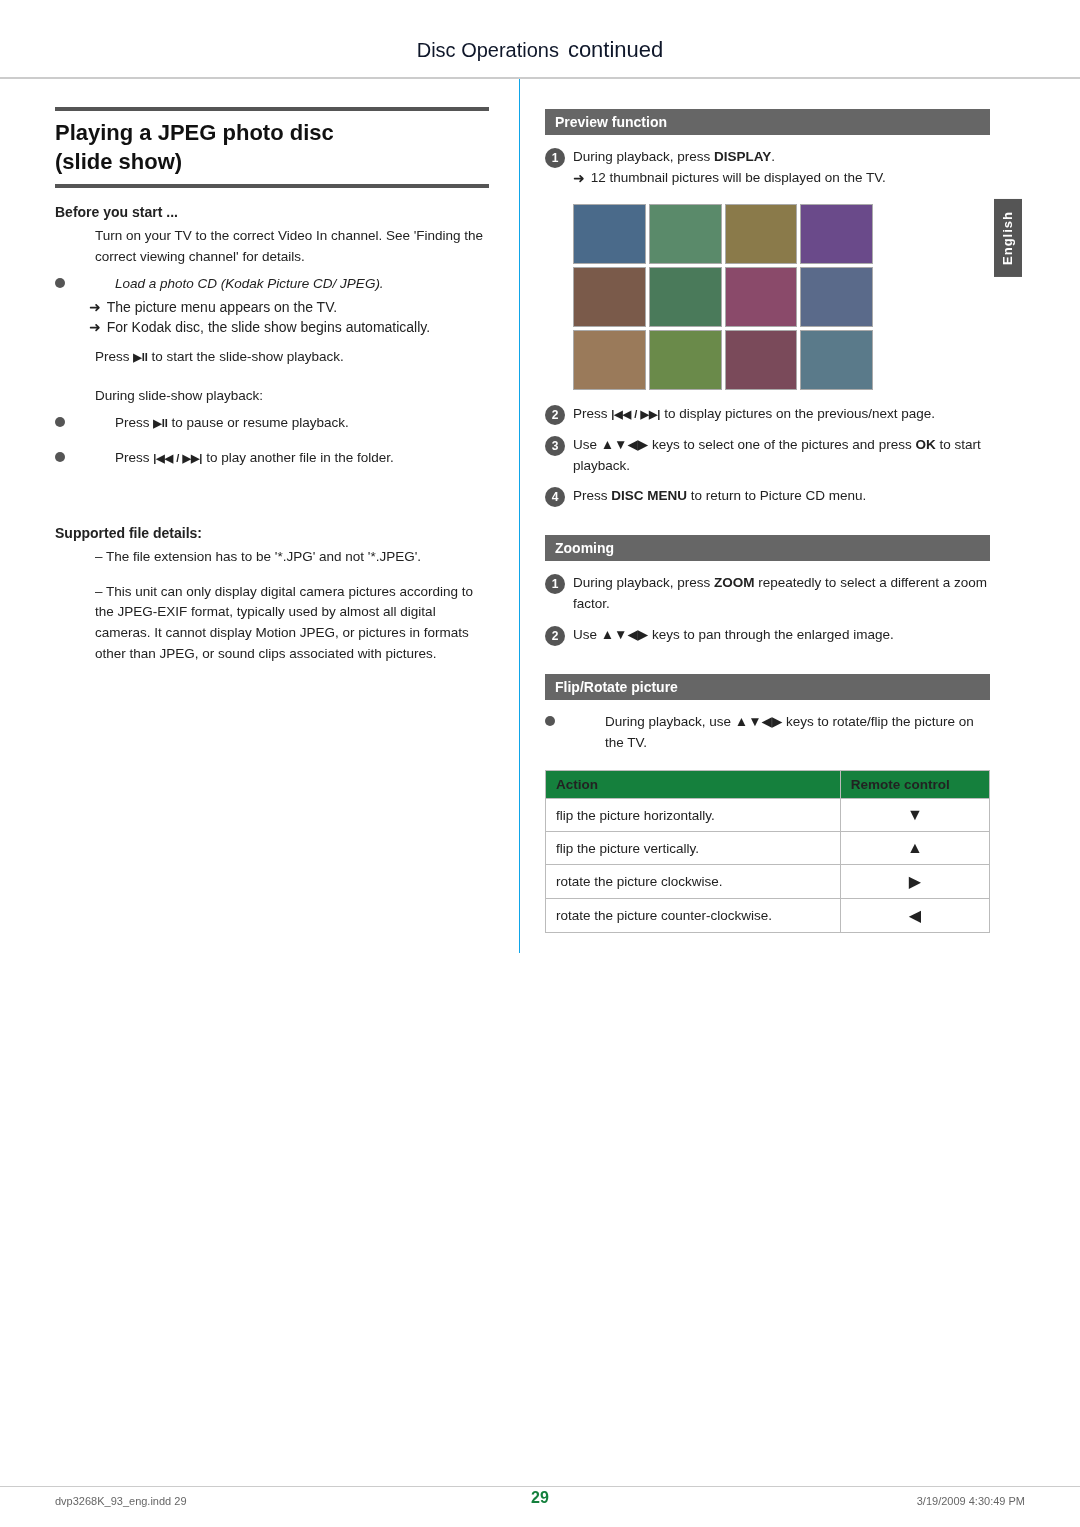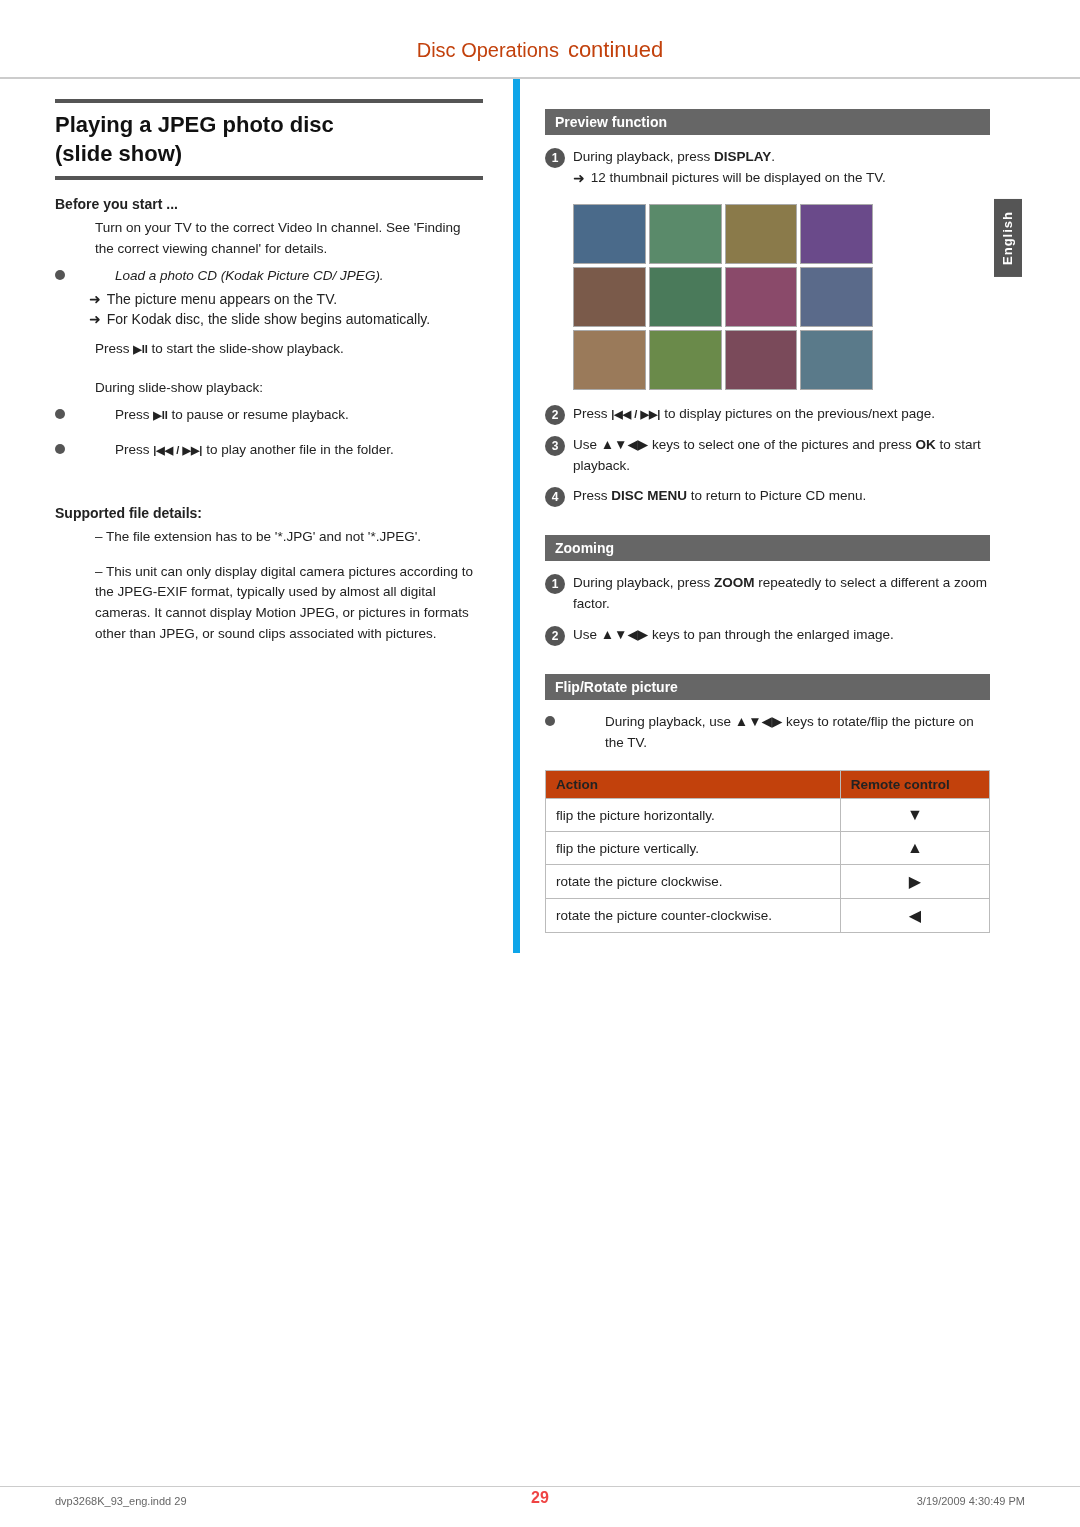--- a/index.html
+++ b/index.html
@@ -23,39 +23,39 @@
     
     .page-header {
       text-align: center;
       padding: 28px 60px 12px 60px;
       border-bottom: 2px solid #ccc;
       margin-bottom: 0;
     }
     .page-title {
       font-size: 32px;
       font-weight: bold;
-      color: #c2410c;
+      color: #0f172a;
     }
     .page-title span {
       font-size: 20px;
       font-weight: normal;
     }
 
     
     .content-area {
       display: flex;
       flex-direction: row;
       padding: 0 0 0 0;
     }
 
     
     .left-col {
       width: 520px;
-      padding: 20px 30px 20px 55px;
-      border-right: 7px solid #0ea5e9;
+      padding: 28px 30px 20px 55px;
+      border-right: 1px solid #0ea5e9;
     }
 
     
     .right-col {
       width: 500px;
       padding: 20px 30px 20px 25px;
       position: relative;
     }
 
     
@@ -84,21 +84,21 @@
       border-bottom: 4px solid #555;
       padding: 8px 0;
       margin-bottom: 16px;
       line-height: 1.3;
     }
 
     .subsection-title {
       font-weight: bold;
       font-size: 14px;
       margin-bottom: 6px;
-      margin-top: 2px;
+      margin-top: 14px;
     }
 
     .body-text {
       font-size: 13.5px;
       line-height: 1.55;
       margin-bottom: 6px;
       margin-left: 40px;
     }
 
     .bullet-item {
@@ -202,21 +202,21 @@
     .thumb-cell:nth-child(12) { background: #5a7a8a; }
 
     
     .flip-table {
       width: 100%;
       border-collapse: collapse;
       margin-top: 10px;
       font-size: 13.5px;
     }
     .flip-table th {
-      background: #c2410c;
+      background: #15803d;
       border: 1px solid #bbb;
       padding: 6px 10px;
       text-align: left;
       font-weight: bold;
     }
     .flip-table td {
       border: 1px solid #bbb;
       padding: 7px 10px;
       vertical-align: middle;
     }
@@ -235,21 +235,21 @@
       justify-content: space-between;
       padding: 0 55px;
       font-size: 11px;
       color: #666;
       border-top: 1px solid #ccc;
       padding-top: 8px;
     }
     .page-number {
       font-size: 16px;
       font-weight: bold;
-      color: #ef4444;
+      color: #15803d;
       text-align: center;
       width: 100%;
       position: absolute;
       bottom: 20px;
       left: 0;
     }
   </style>
 </head>
 <body>
 

